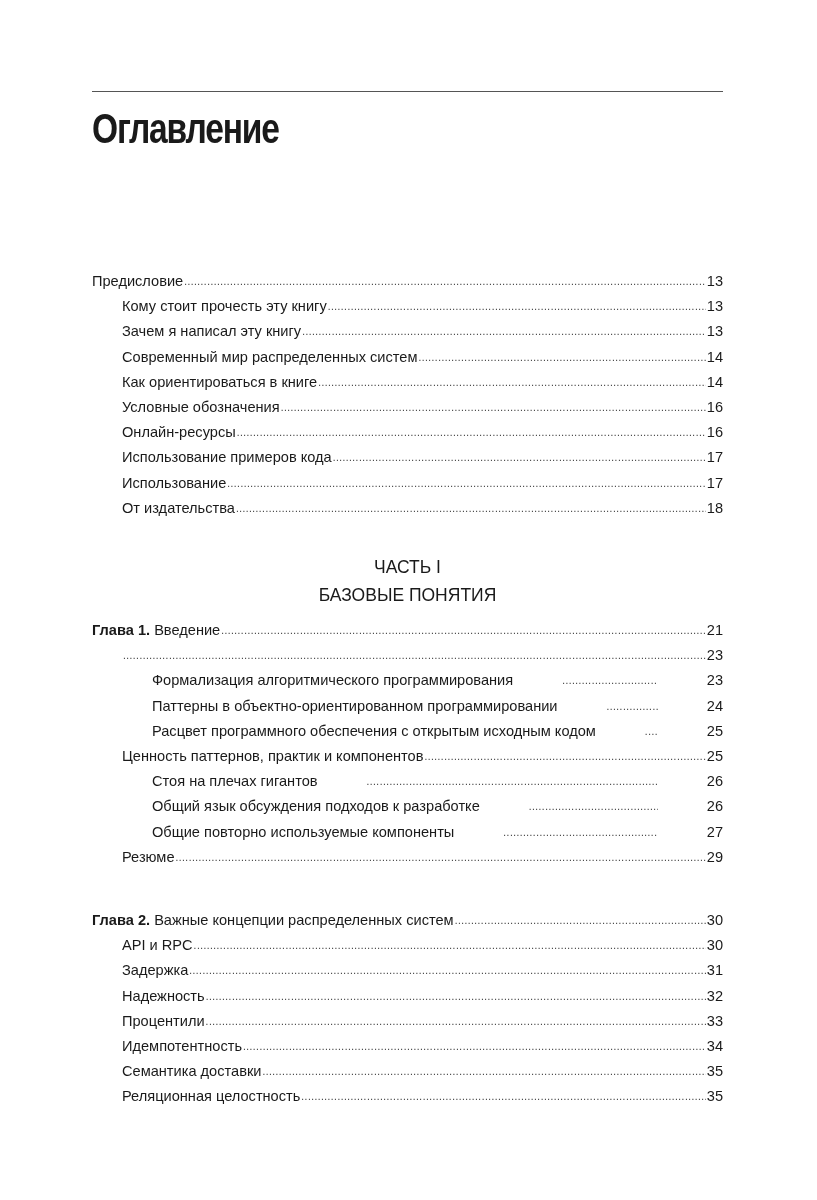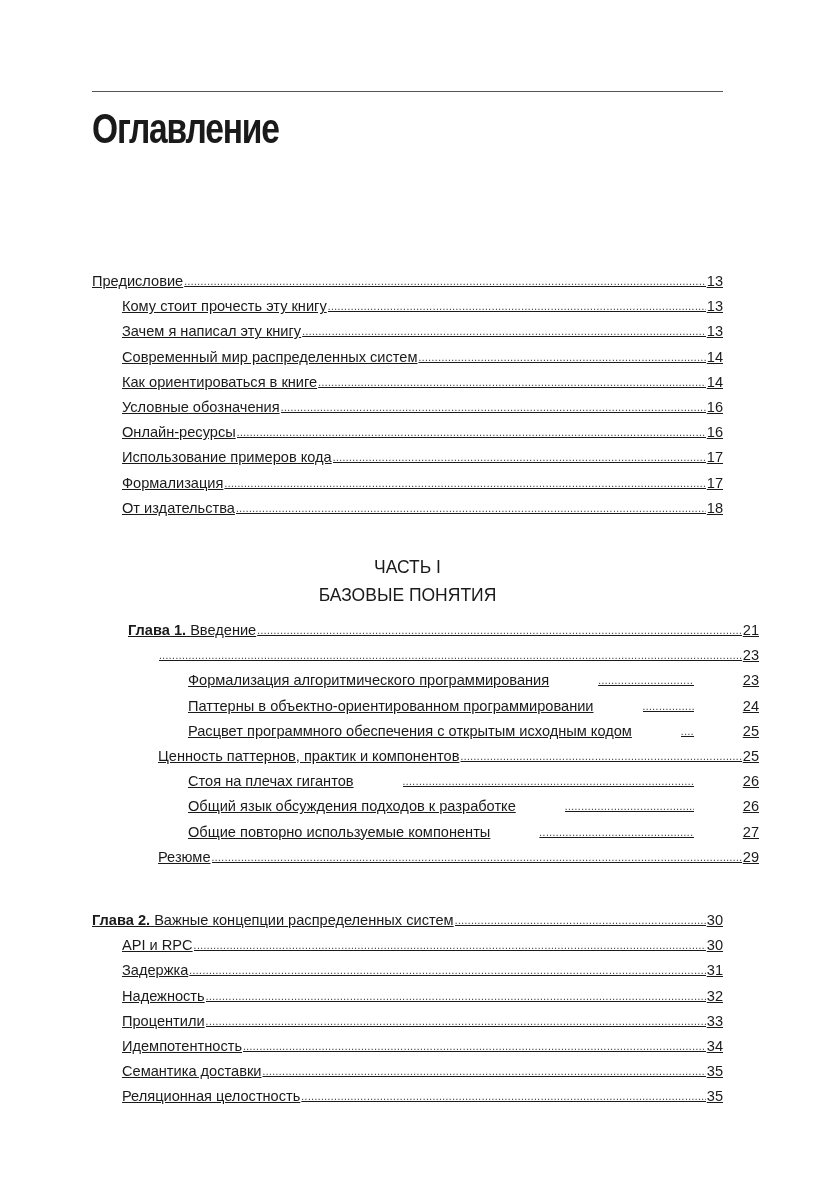--- a/index.html
+++ b/index.html
@@ -6,21 +6,21 @@
     body { width: 817px; height: 1200px; position: relative; overflow: hidden;
            font-family: "Liberation Sans", sans-serif; color: #1a1a1a; }
     .rule { position: absolute; left: 92px; top: 91px; width: 631px; height: 0;
             border-top: 1.5px solid #555; }
     .title { position: absolute; left: 92px; top: 100px; margin: 0;
              font-family: "Liberation Sans", sans-serif; font-weight: bold;
              font-size: 43px; letter-spacing: -1.5px; transform: scaleX(0.78);
              transform-origin: left top; color: #1a1a1a; line-height: 56px; }
     .toc { position: absolute; left: 92px; width: 631px; }
     .row { display: flex; align-items: center; height: 25.2px; font-size: 14.6px;
-           line-height: 25.2px; white-space: nowrap; text-decoration: underline; }
+           line-height: 25.2px; white-space: nowrap; }
     .row .label { flex: 0 0 auto; }
     .row .dots { flex: 1 1 auto; overflow: hidden; margin: 0 1px; color: #333;
                  font-size: 10px; letter-spacing: 0.5px; }
     .row .dots::before { content: "......................................................................................................................................................................................................................................................................"; }
     .row .page { flex: 0 0 auto; }
     .lvl1 { padding-left: 30px; }
     .lvl2 { padding-left: 60px; gap: 48px; }
     .chapnum { font-weight: bold; }
     .part { position: absolute; left: 92px; width: 631px; top: 553px; text-align: center;
             font-weight: normal; font-size: 17.5px; line-height: 28px; color: #1a1a1a; }
@@ -66,37 +66,37 @@
       <span class="label">Онлайн-ресурсы</span>
       <span class="dots"></span>
       <span class="page">16</span>
     </div>
   <div class="row lvl1">
       <span class="label">Использование примеров кода</span>
       <span class="dots"></span>
       <span class="page">17</span>
     </div>
   <div class="row lvl1">
-      <span class="label">Формализация</span>
+      <span class="label">Использование</span>
       <span class="dots"></span>
       <span class="page">17</span>
     </div>
   <div class="row lvl1">
       <span class="label">От издательства</span>
       <span class="dots"></span>
       <span class="page">18</span>
     </div>
 </div>
 
 <div class="part">
   <div>ЧАСТЬ I</div>
   <div>БАЗОВЫЕ ПОНЯТИЯ</div>
 </div>
 
-<div class="toc" style="top:618px;margin-left:36px;">
+<div class="toc" style="top:618px;">
   <div class="row">
       <span class="label"><span class="chapnum">Глава 1.</span> <span>Введение</span></span>
       <span class="dots"></span>
       <span class="page">21</span>
     </div>
   <div class="row lvl1">
       <span class="dots"></span>
       <span class="page">23</span>
     </div>
   <div class="row lvl2">

